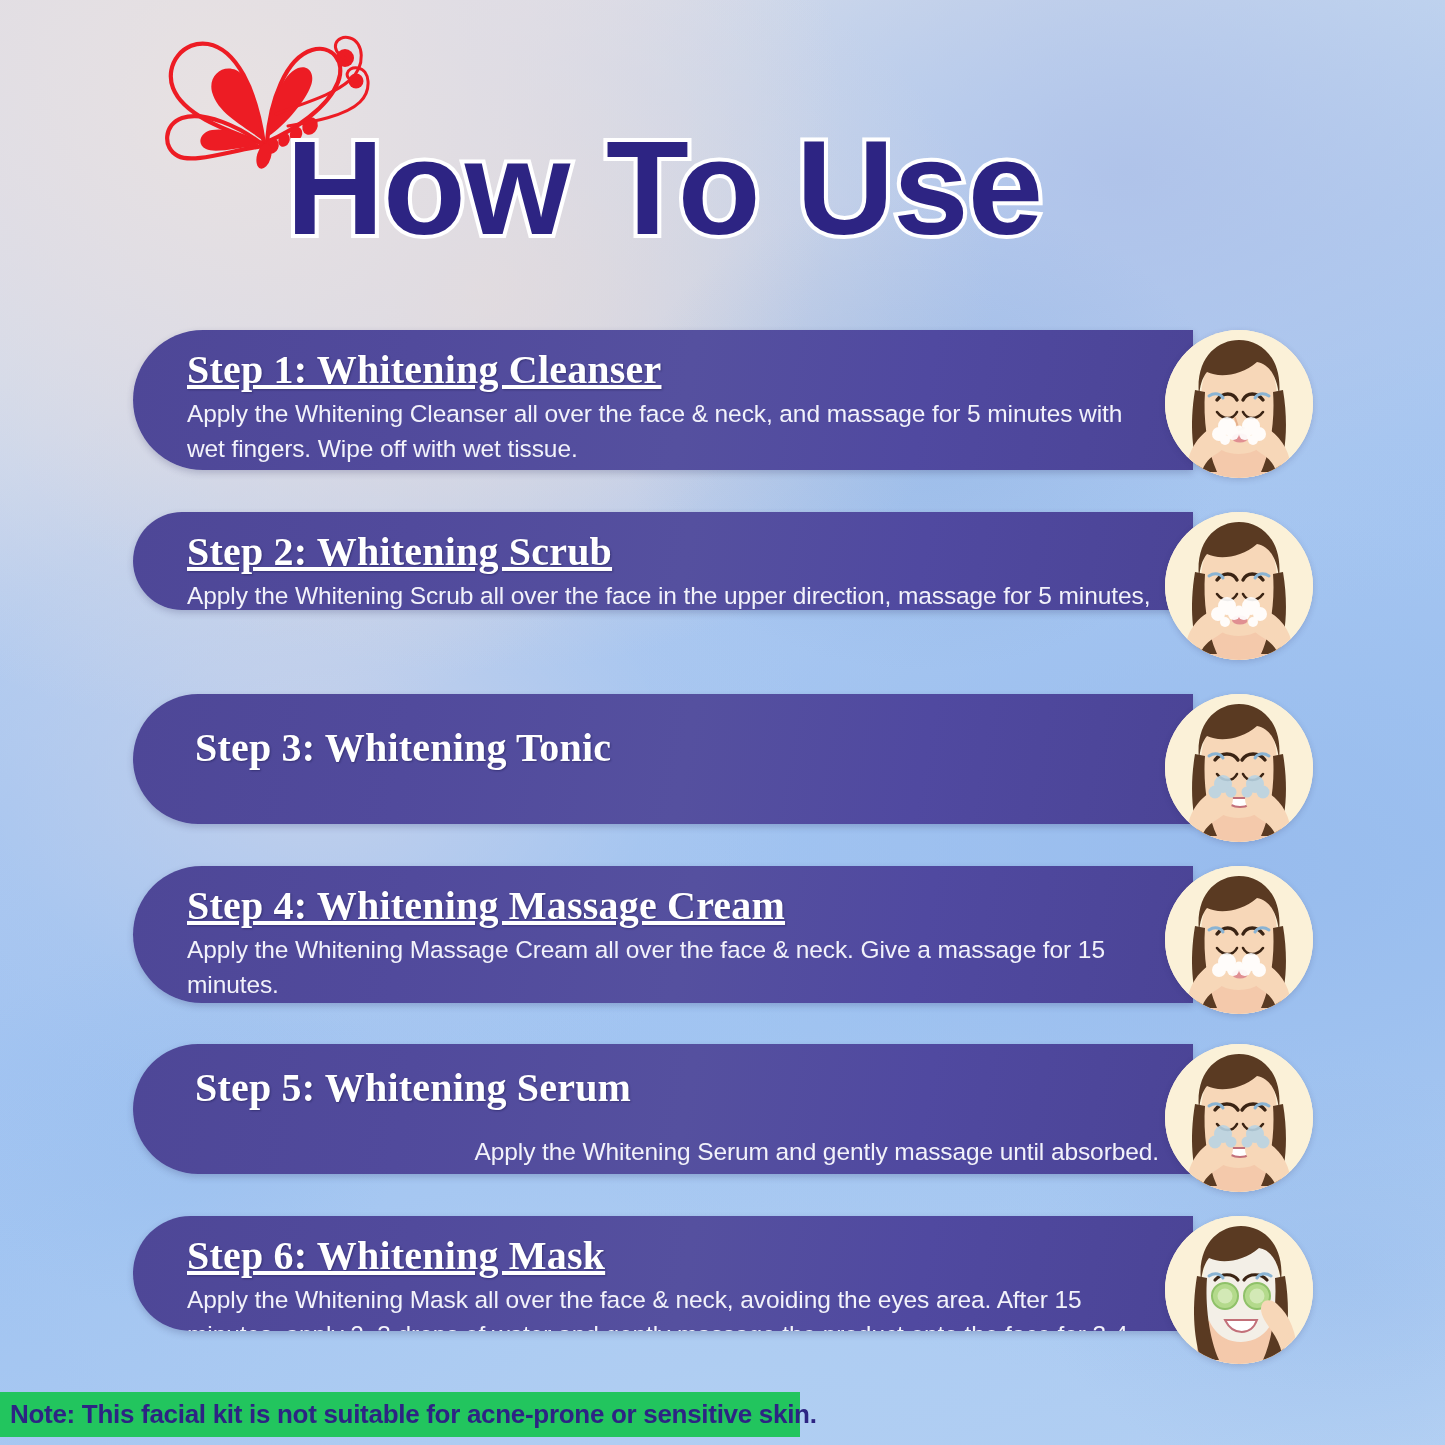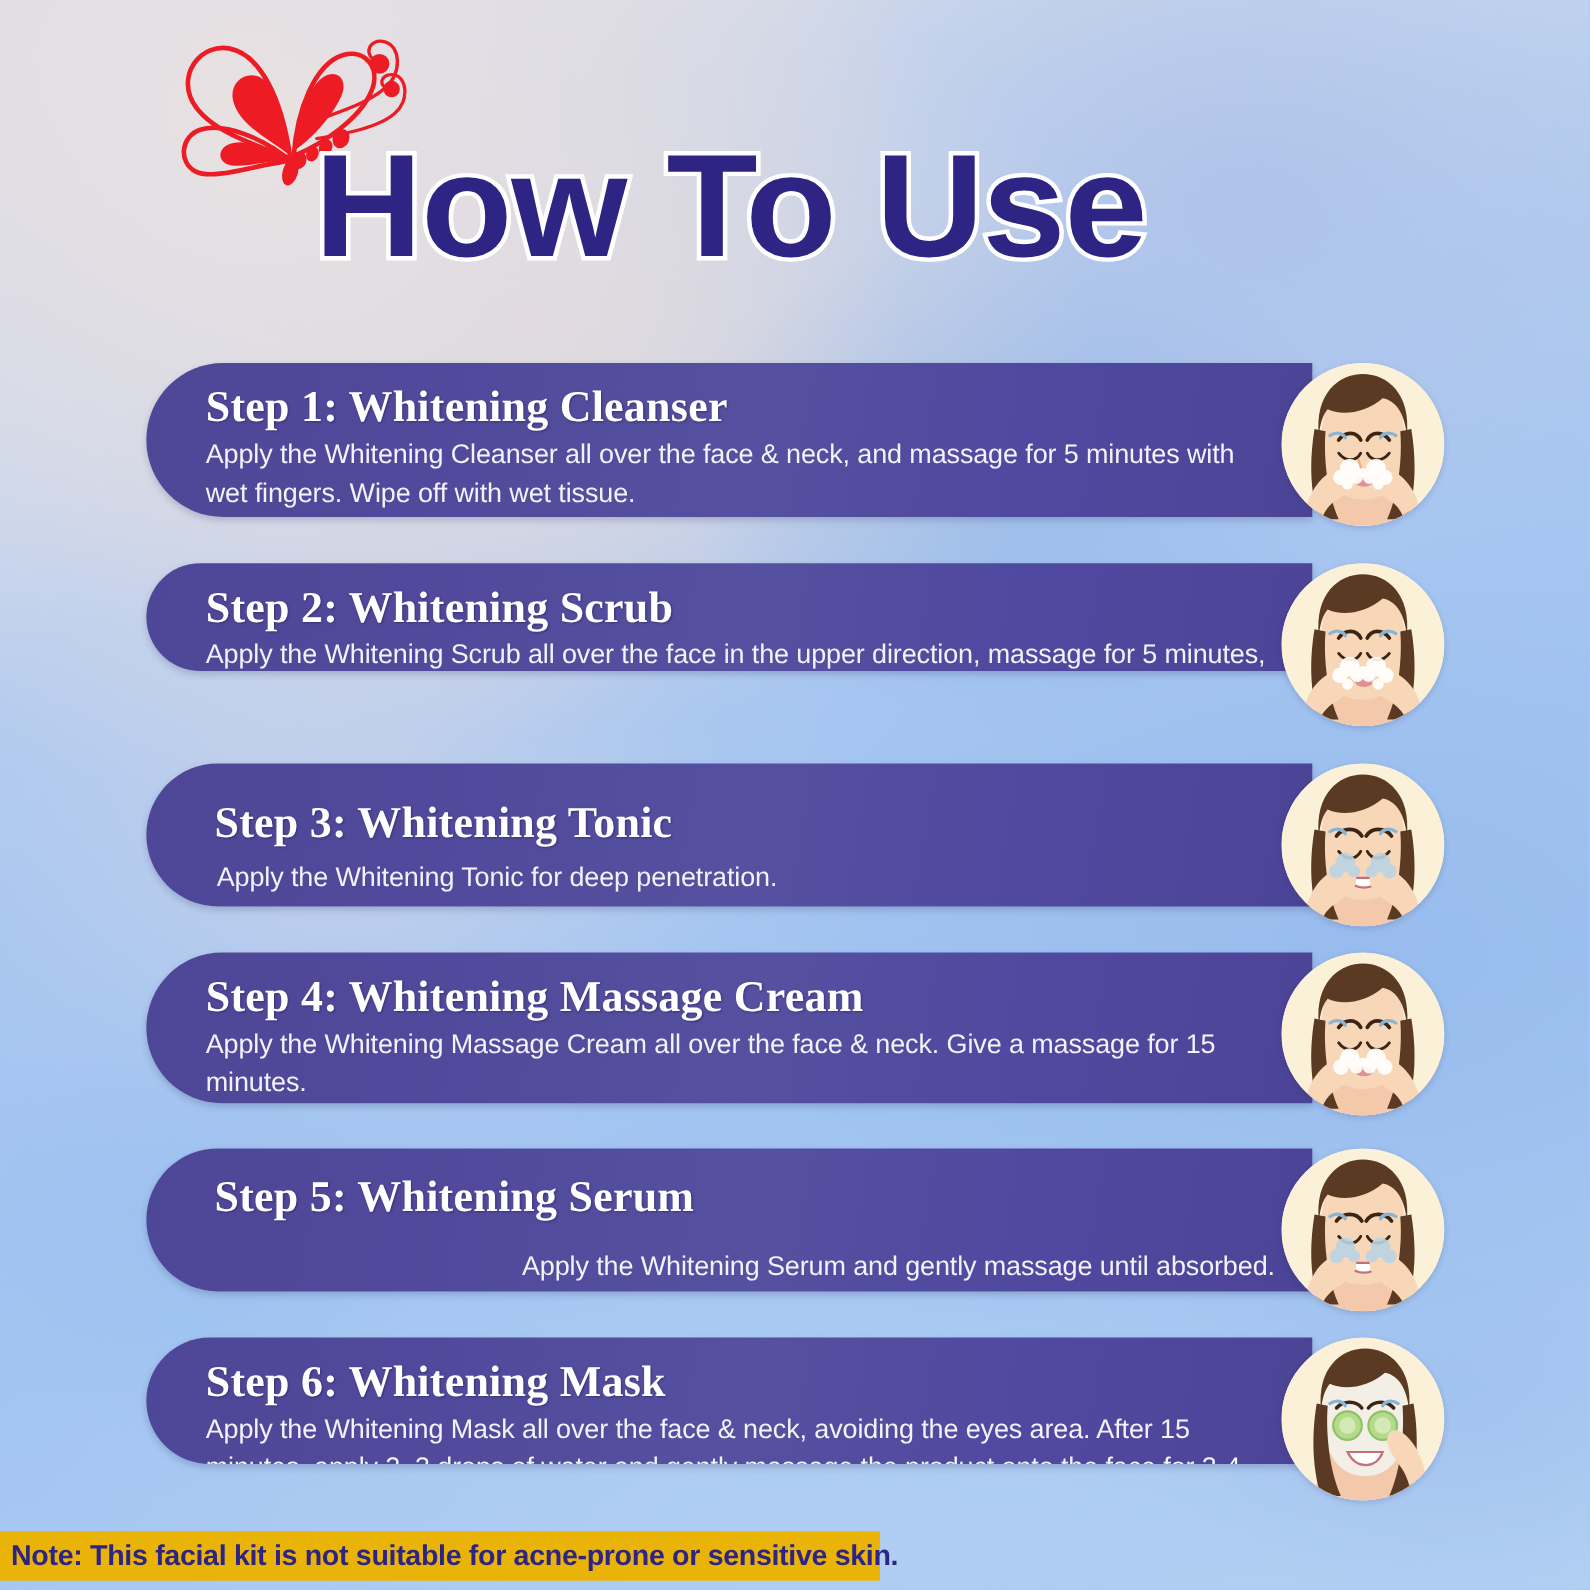--- a/index.html
+++ b/index.html
@@ -112,33 +112,33 @@
     left:1032px;
     width:148px; height:148px;
     border-radius:50%;
     background:#fbf1d8;
     overflow:hidden;
     box-shadow:0 2px 6px rgba(40,40,90,0.18);
   }
   .step-avatar svg{ display:block; width:100%; height:100%; }
 
   
-  .indent-a .step-heading{ padding-left:0px; }
+  .indent-a .step-heading{ padding-left:0px;text-decoration:underline; }
   .indent-b .step-heading{ padding-left:8px; }
   .indent-a .step-body,
   .indent-b .step-body,
   .indent-c .step-body{ padding-left:0px; }
   .body-in .step-body{ padding-left:10px; }
 
   
   #footer-note{
     position:absolute;
     left:0; top:1392px;
     width:800px; height:45px;
-    background:#eab308;
+    background:#22c55e;
     display:flex; align-items:center;
   }
   #footer-note-text{
     font-family:"Liberation Sans", sans-serif;
     font-weight:bold;
     font-size:26px;
     color:#2d2483;
     letter-spacing:-0.3px;
     padding-left:10px;
     white-space:nowrap;
@@ -263,21 +263,20 @@
             <circle cx="88" cy="110" r="5"></circle>
           <circle cx="74" cy="98" r="4.5"></circle>
         </g>
       </svg>
     </div>
   </div>
 
   <div class="step-row indent-b body-in" style="top:694px;">
     <div class="step-bar" style="height:130px; padding-top:32px;">
       <div class="step-heading">Step 3: Whitening Tonic</div>
-      <div class="step-body" style="margin-top:10px;">Apply the Whitening Tonic for deep penetration.</div>
     </div>
     <div class="step-avatar">
       <svg viewBox="0 0 148 148" xmlns="http://www.w3.org/2000/svg">
         <rect width="148" height="148" fill="#fbf1d8"></rect>
         <path d="M28 148 C 30 116, 42 96, 56 92 L 92 92 C 108 96, 118 116, 120 148 Z" fill="#f4c9ab"></path>
         <path d="M36 70 C 36 34, 54 16, 74 16 C 94 16, 112 34, 112 70 C 112 104, 100 124, 74 124 C 48 124, 36 104, 36 70 Z" fill="#f7d7b8"></path>
         <path d="M34 66 C 30 28, 52 10, 74 10 C 96 10, 118 28, 114 66 C 112 46, 104 34, 92 32 C 76 46, 54 48, 42 42 C 37 48, 35 56, 34 66 Z" fill="#5a3a22"></path>
         <path d="M30 60 C 24 96, 28 124, 34 142 L 52 142 C 42 120, 38 88, 40 62 Z" fill="#5a3a22"></path>
         <path d="M118 60 C 124 96, 120 124, 114 142 L 96 142 C 106 120, 110 88, 108 62 Z" fill="#5a3a22"></path>
         <path d="M50 66 C 56 58, 68 58, 73 66" stroke="#3b2414" stroke-width="3.4" fill="none" stroke-linecap="round"></path>

